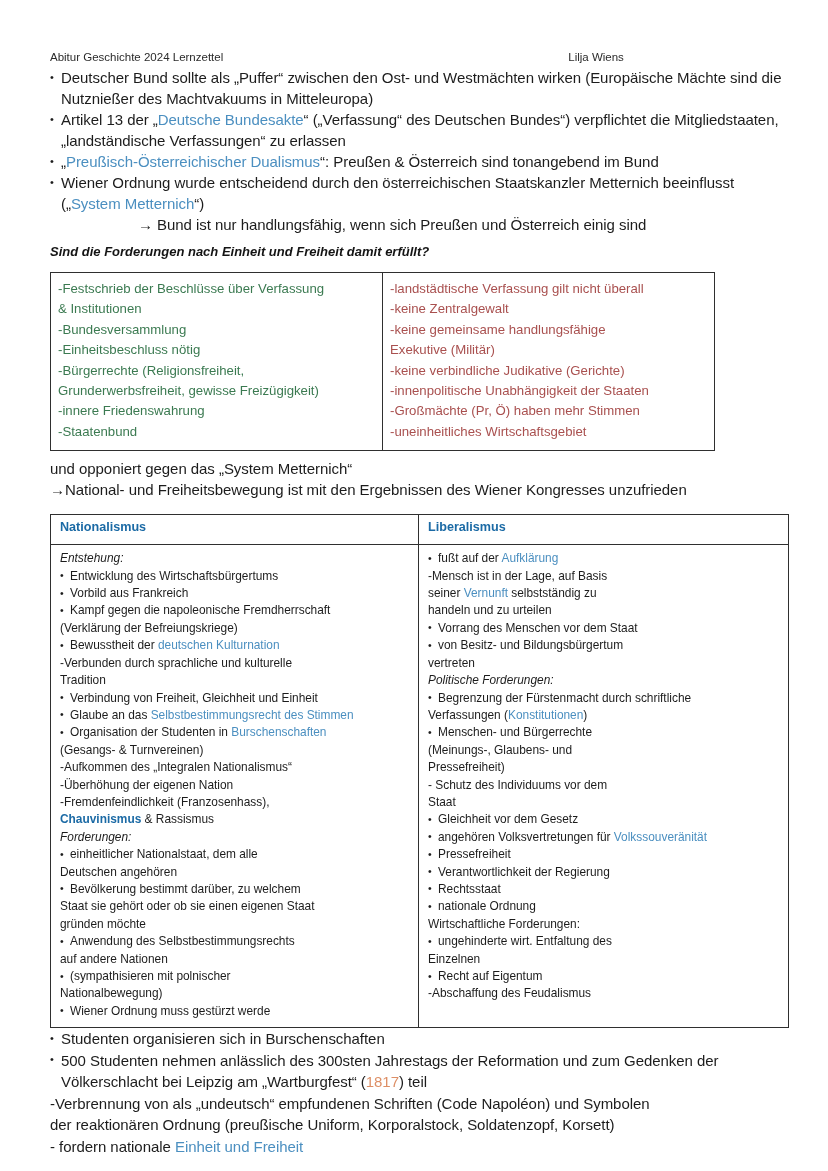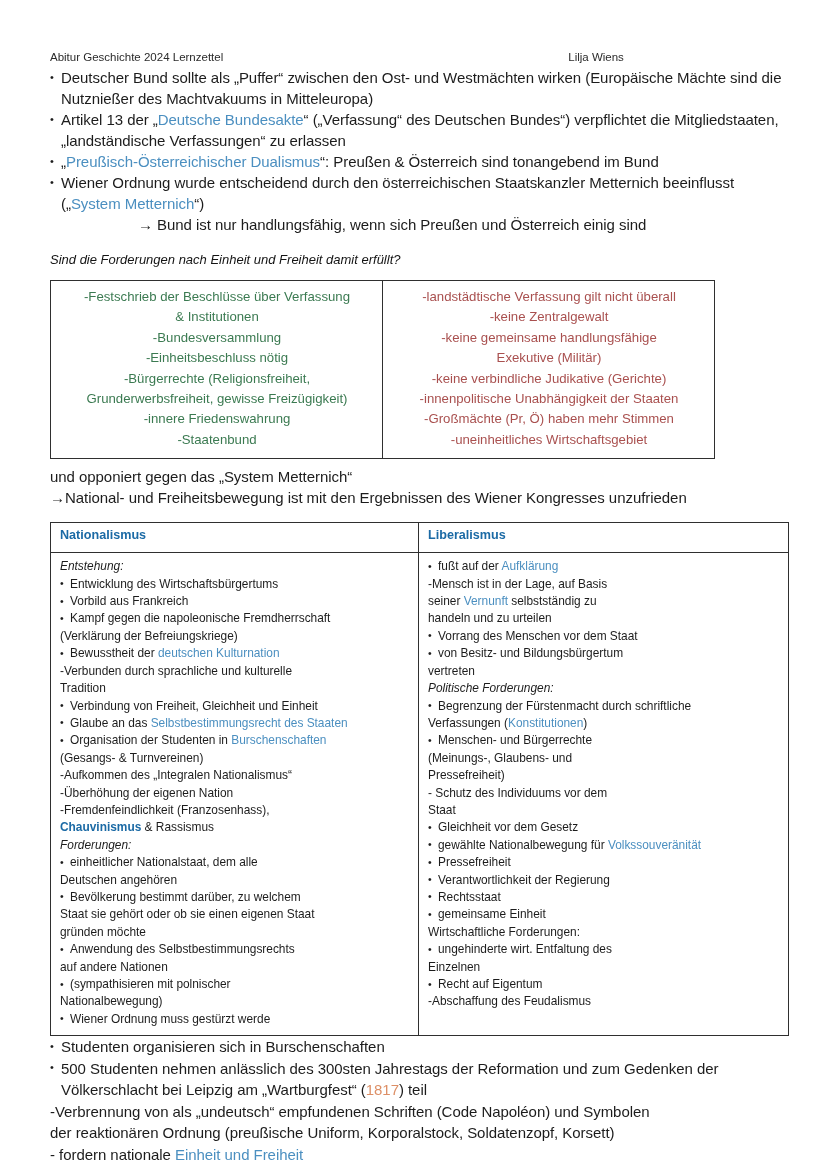--- a/index.html
+++ b/index.html
@@ -50,23 +50,23 @@
     left: 0;
     top: -0.5px;
     font-size: 11px;
   }
   .arrow { padding-left: 88px; }
   .arrow-flat { padding-left: 0; }
   .question {
     font-size: 13px;
     line-height: 20px;
     font-style: italic;
-    font-weight: 400;
+    font-weight: 700;
     color: #141414;
-    margin: 15px 0 10px 0;
+    margin: 7px 0 10px 0;
   }
   .link { color: #4b8fc0; }
   .link-strong { color: #1b6aa5; font-weight: 700; }
   .num-orange { color: #dd8f66; }
 
   
   .tbl1 {
     width: 637px;
     border: 1px solid #2f2f2f;
     border-collapse: collapse;
@@ -75,21 +75,21 @@
   }
   .tbl1 td {
     border: 1px solid #2f2f2f;
     vertical-align: top;
     padding: 6px 6px 8px 7px;
     font-size: 13.2px;
     line-height: 20.4px;
   }
   .tbl1 td.c-green { width: 318px; color: #3b7a51; }
   .tbl1 td.c-red   { width: 318px; color: #a9504f; }
-  .tbl1 .ln { white-space: nowrap; text-align: center; }
+  .tbl1 .ln { white-space: nowrap; }
 
   
   .after-tbl1 { margin-top: 7px; }
 
   
   .tbl2 {
     width: 708px;
     border: 1px solid #2f2f2f;
     border-collapse: collapse;
     margin-top: 14px;
@@ -199,21 +199,21 @@
       <td class="col-a" id="tbl2-left">
             <div class="itm i"><span style="font-style: italic;">Entstehung</span><span>:</span></div>
             <div class="itm b"><span>Entwicklung des Wirtschaftsbürgertums</span></div>
             <div class="itm b"><span>Vorbild aus Frankreich</span></div>
             <div class="itm b"><span>Kampf gegen die napoleonische Fremdherrschaft</span></div>
             <div class="itm cont"><span>(Verklärung der Befreiungskriege)</span></div>
             <div class="itm b"><span>Bewusstheit der </span><span class="link">deutschen Kulturnation</span></div>
             <div class="itm cont"><span>-Verbunden durch sprachliche und kulturelle</span></div>
             <div class="itm cont"><span>Tradition</span></div>
             <div class="itm b"><span>Verbindung von Freiheit, Gleichheit und Einheit</span></div>
-            <div class="itm b"><span>Glaube an das </span><span class="link">Selbstbestimmungsrecht des Staaten</span></div>
+            <div class="itm b"><span>Glaube an das </span><span class="link">Selbstbestimmungsrecht des Stimmen</span></div>
             <div class="itm b"><span>Organisation der Studenten in </span><span class="link">Burschenschaften</span></div>
             <div class="itm cont"><span>(Gesangs- &amp; Turnvereinen)</span></div>
             <div class="itm cont"><span>-Aufkommen des „Integralen Nationalismus“</span></div>
             <div class="itm cont"><span>-Überhöhung der eigenen Nation</span></div>
             <div class="itm cont"><span>-Fremdenfeindlichkeit (Franzosenhass),</span></div>
             <div class="itm cont"><span class="link-strong">Chauvinismus</span><span> &amp; Rassismus</span></div>
             <div class="itm i"><span style="font-style: italic;">Forderungen:</span></div>
             <div class="itm b"><span>einheitlicher Nationalstaat, dem alle</span></div>
             <div class="itm cont"><span>Deutschen angehören</span></div>
             <div class="itm b"><span>Bevölkerung bestimmt darüber, zu welchem</span></div>
@@ -235,25 +235,25 @@
             <div class="itm cont"><span>vertreten</span></div>
             <div class="itm i"><span style="">Politische Forderungen:</span></div>
             <div class="itm b"><span>Begrenzung der Fürstenmacht durch schriftliche</span></div>
             <div class="itm cont"><span>Verfassungen (</span><span class="link">Konstitutionen</span><span>)</span></div>
             <div class="itm b"><span>Menschen- und Bürgerrechte</span></div>
             <div class="itm cont"><span>(Meinungs-, Glaubens- und</span></div>
             <div class="itm cont"><span>Pressefreiheit)</span></div>
             <div class="itm cont"><span>- Schutz des Individuums vor dem</span></div>
             <div class="itm cont"><span>Staat</span></div>
             <div class="itm b"><span>Gleichheit vor dem Gesetz</span></div>
-            <div class="itm b"><span>gewählte Nationalbewegung für </span><span class="link">Volkssouveränität</span></div>
+            <div class="itm b"><span>angehören Volksvertretungen für </span><span class="link">Volkssouveränität</span></div>
             <div class="itm b"><span>Pressefreiheit</span></div>
             <div class="itm b"><span>Verantwortlichkeit der Regierung</span></div>
             <div class="itm b"><span>Rechtsstaat</span></div>
-            <div class="itm b"><span>gemeinsame Einheit</span></div>
+            <div class="itm b"><span>nationale Ordnung</span></div>
             <div class="itm cont"><span>Wirtschaftliche Forderungen:</span></div>
             <div class="itm b"><span>ungehinderte wirt. Entfaltung des</span></div>
             <div class="itm cont"><span>Einzelnen</span></div>
             <div class="itm b"><span>Recht auf Eigentum</span></div>
             <div class="itm cont"><span>-Abschaffung des Feudalismus</span></div>
           </td>
     </tr>
   </tbody>
     </table>
 

